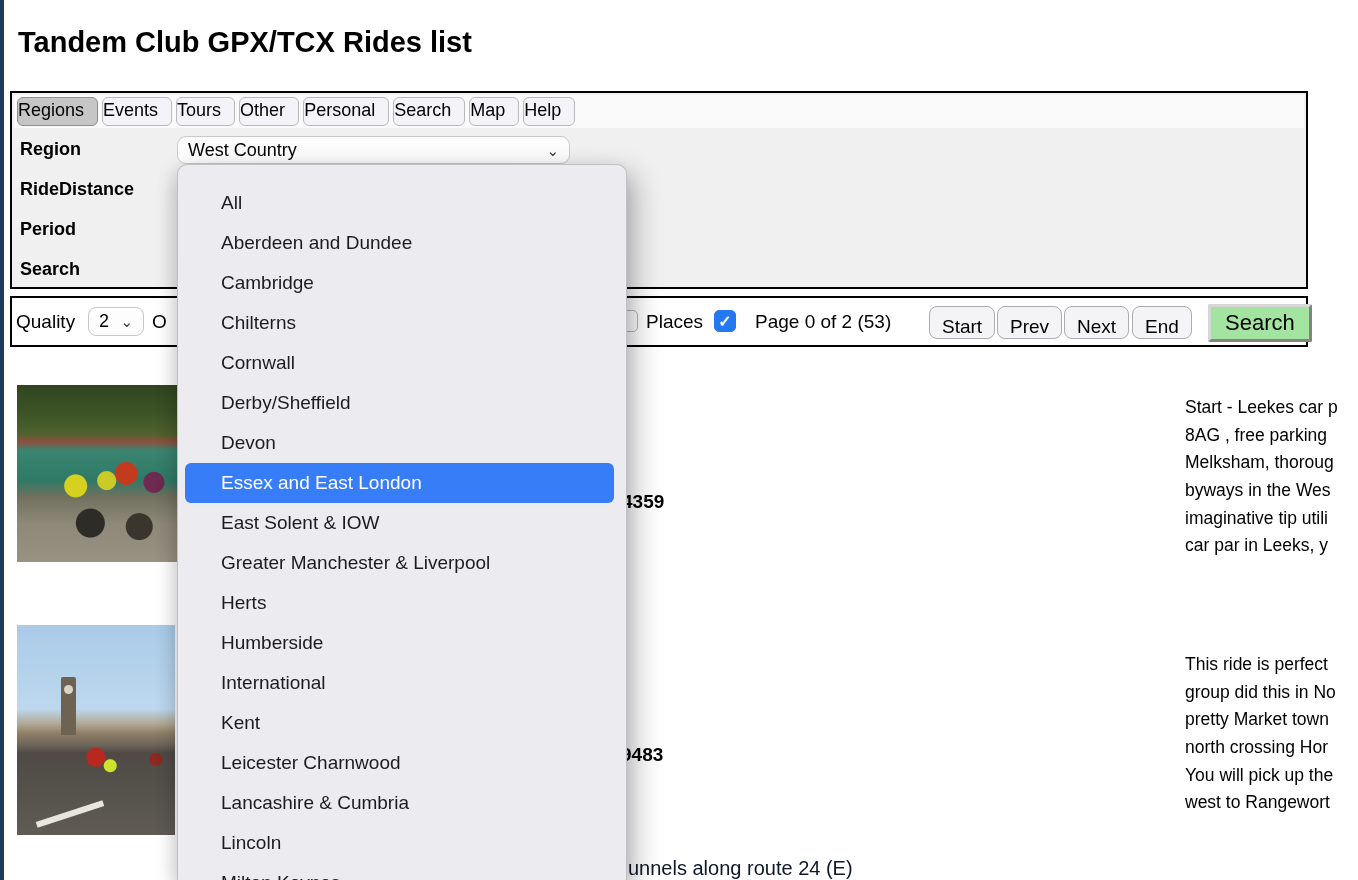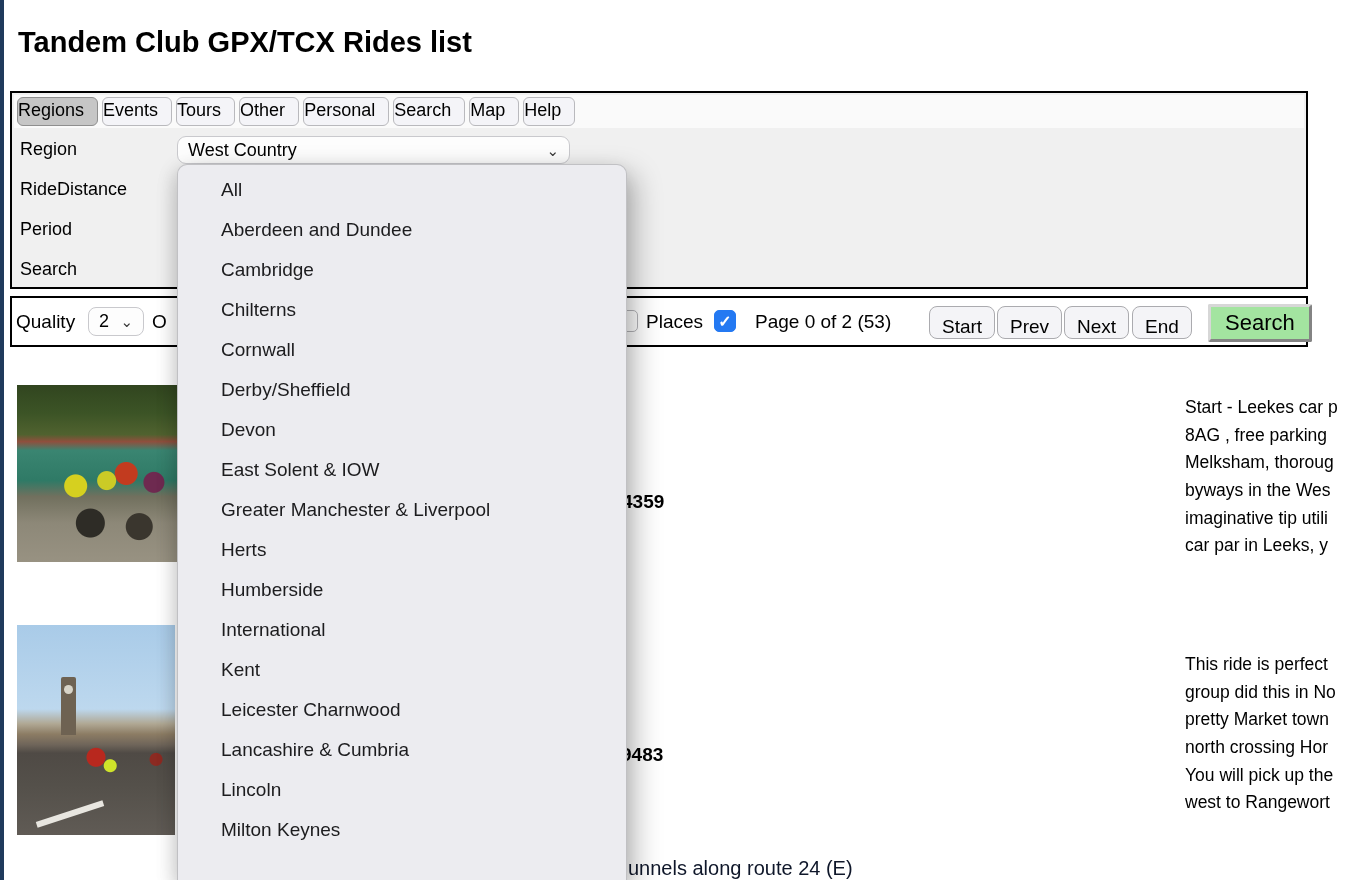--- a/index.html
+++ b/index.html
@@ -17,21 +17,21 @@
     position:absolute; left:10px; top:91px; width:1298px; height:198px;
     border:2px solid #000; background:#f0f0f0;
   }
   .tabstrip { position:absolute; left:2px; top:2px; right:2px; height:33px; background:#fafafa; display:flex; align-items:flex-start; padding:2px 3px; gap:4px; }
   .tab {
     font-family:"Liberation Sans", sans-serif; font-size:18px; color:#000;
     background:#f4f4f8; border:1px solid #b9b9bd; border-radius:6px;
     padding:2px 13px 4px 0; height:29px; cursor:default;
   }
   .tab.active { background:#c6c6c6; border-color:#8f8f8f; }
-  .form-label { position:absolute; left:8px; font-size:18px; font-weight:normal; }
+  .form-label { position:absolute; left:8px; font-size:18px; font-weight:bold; }
   .lbl-region { top:46px; }
   .lbl-distance { top:86px; }
   .lbl-period { top:126px; }
   .lbl-search { top:166px; }
   .select-box {
     position:absolute; display:flex; align-items:center;
     background:#fdfdfd; border:1px solid #c9c9cd; border-radius:9px;
     font-size:18px; padding:0 10px; color:#000;
   }
   .region-select { left:165px; top:43px; width:393px; height:28px; }
@@ -104,21 +104,21 @@
   .ride-desc div { white-space:nowrap; height:27.7px; line-height:27.7px; }
 
   .footer-link { position:absolute; left:628px; top:857px; font-size:20px; color:#0f172a; text-decoration:none; white-space:nowrap; }
 
   
   .menu {
     position:absolute; left:177px; top:164px; width:450px; height:716px; z-index:50;
     background:#ececf0; border:1px solid rgba(0,0,0,0.18); border-bottom:none;
     border-radius:10px 10px 0 0;
     box-shadow: 8px 10px 28px rgba(0,0,0,0.28), -4px 6px 18px rgba(0,0,0,0.12);
-    padding-top:5px; overflow:hidden;
+    padding-top:18px; overflow:hidden;
   }
   .menu-item {
     height:40px; line-height:40px; padding-left:43px;
     font-size:19px; color:#1c1c1e; white-space:nowrap; cursor:default;
   }
   .menu-item.selected {
     background:#377df7; color:#fff; border-radius:6px;
     margin:0 12px 0 7px; padding-left:36px;
   }
 </style>
@@ -205,20 +205,21 @@
   <a class="footer-link" href="#">unnels along route 24 (E)</a>
 
   <div class="menu">
     <div class="menu-item">All</div>
     <div class="menu-item">Aberdeen and Dundee</div>
     <div class="menu-item">Cambridge</div>
     <div class="menu-item">Chilterns</div>
     <div class="menu-item">Cornwall</div>
     <div class="menu-item">Derby/Sheffield</div>
     <div class="menu-item">Devon</div>
+    <div class="menu-item selected">Essex and East London</div>
     <div class="menu-item">East Solent &amp; IOW</div>
     <div class="menu-item">Greater Manchester &amp; Liverpool</div>
     <div class="menu-item">Herts</div>
     <div class="menu-item">Humberside</div>
     <div class="menu-item">International</div>
     <div class="menu-item">Kent</div>
     <div class="menu-item">Leicester Charnwood</div>
     <div class="menu-item">Lancashire &amp; Cumbria</div>
     <div class="menu-item">Lincoln</div>
     <div class="menu-item">Milton Keynes</div>

